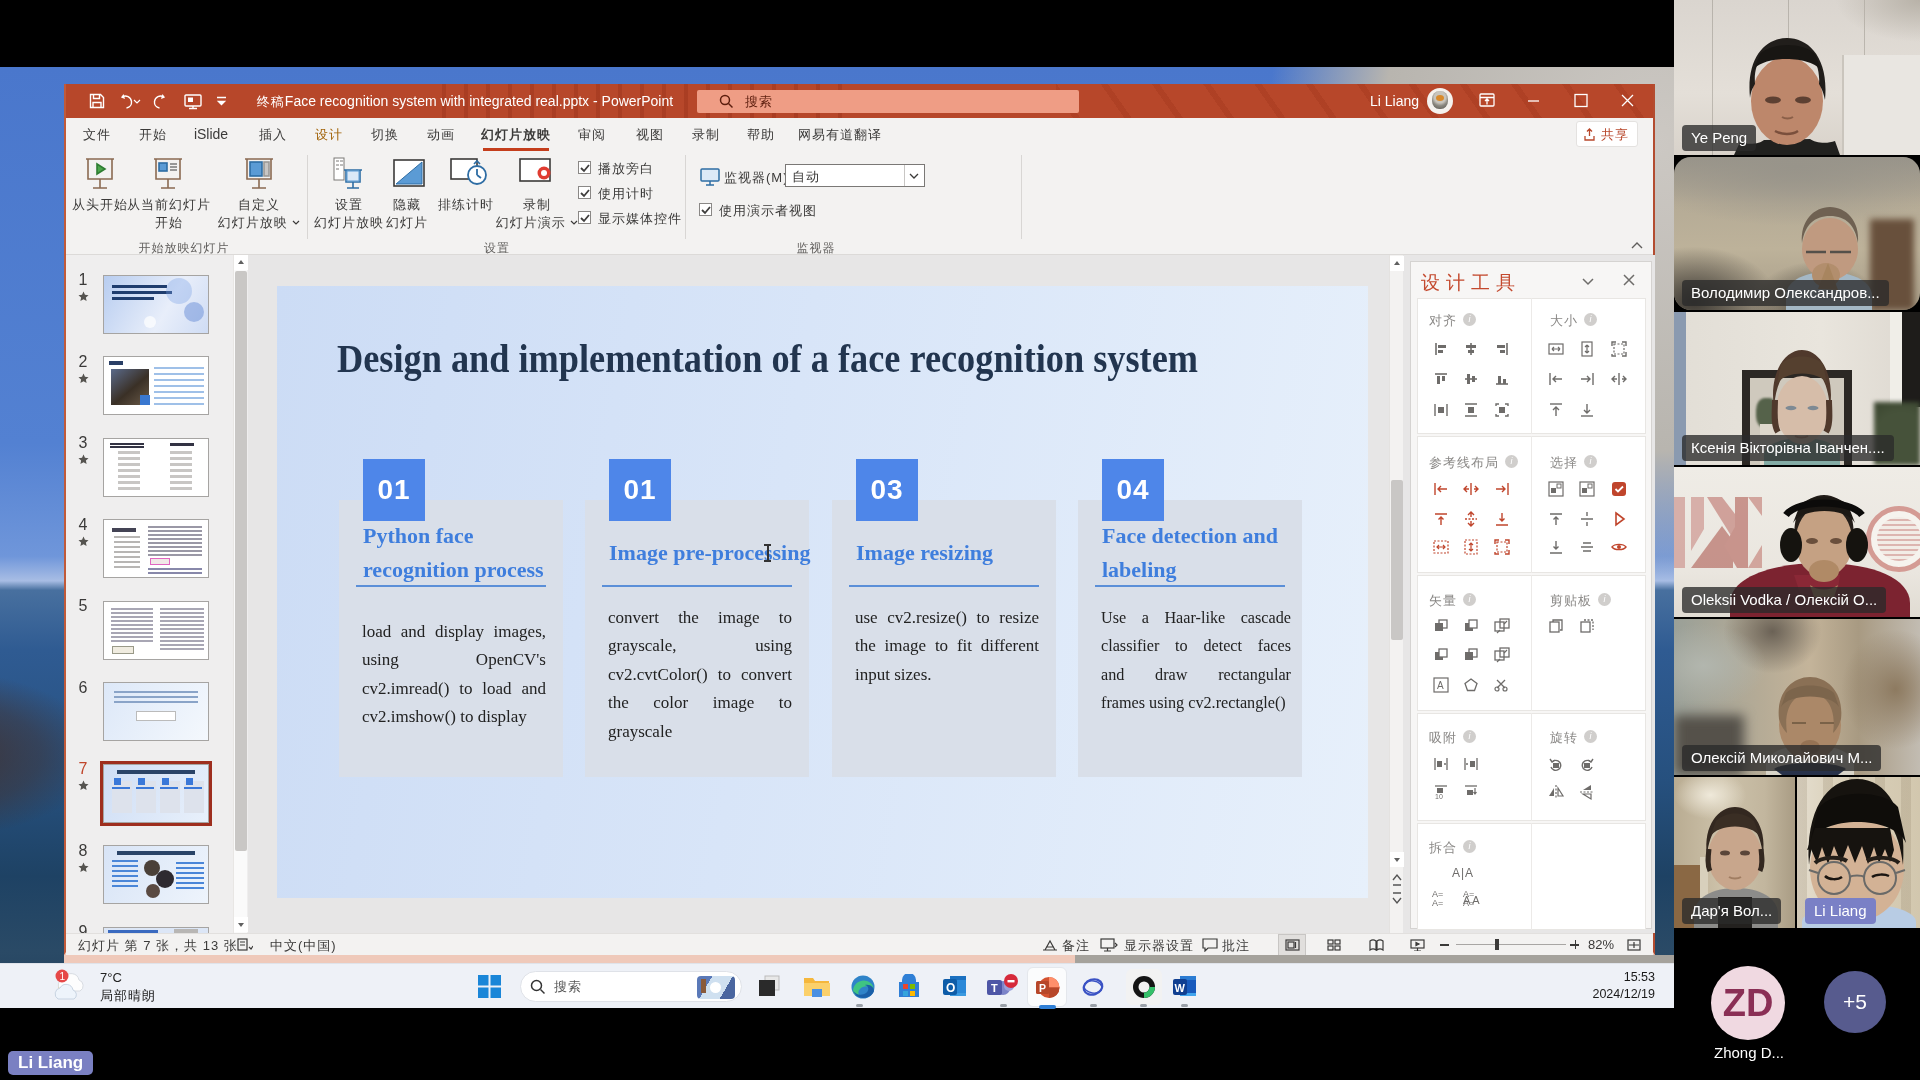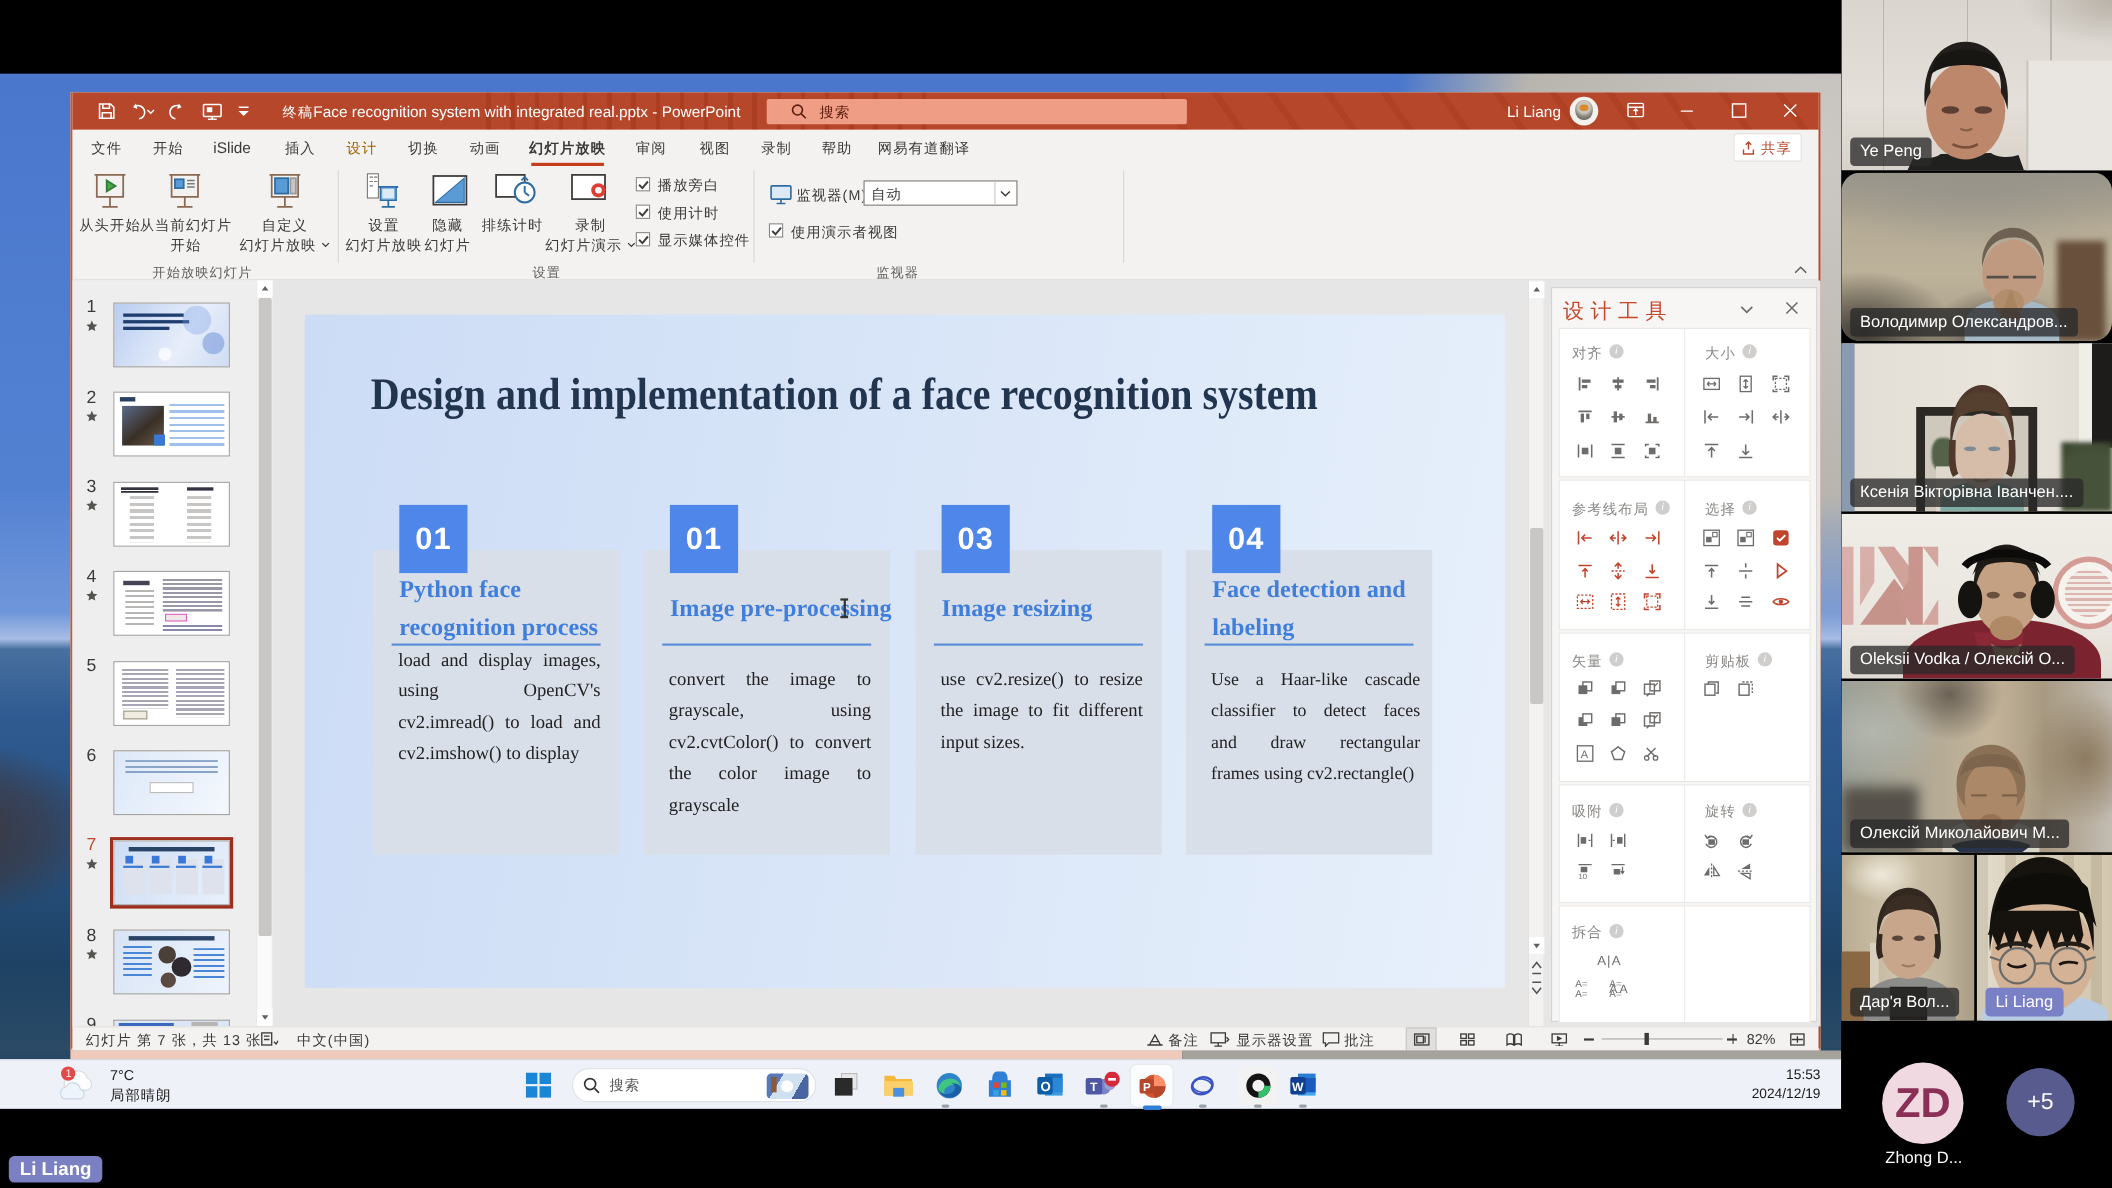--- a/index.html
+++ b/index.html
@@ -318,21 +318,21 @@
         <div class="numsq" style="left:579px;">03</div>
         <div class="numsq" style="left:825px;">04</div>
         <div class="chead" style="left:86px;top:233px;">Python face<br>recognition process</div>
         <div class="chead" style="left:332px;top:250px;">Image pre-processing</div>
         <div class="chead" style="left:579px;top:250px;">Image resizing</div>
         <div class="chead" style="left:825px;top:233px;">Face detection and<br>labeling</div>
         <div class="cline" style="left:79px;top:299px;"></div>
         <div class="cline" style="left:325px;top:299px;"></div>
         <div class="cline" style="left:572px;top:299px;"></div>
         <div class="cline" style="left:818px;top:299px;"></div>
-        <div class="cbody" style="left:85px;top:300px;">
+        <div class="cbody" style="left:85px;top:332px;">
               <div class="jl">load and display images,</div>
               <div class="jl">using OpenCV's</div>
               <div class="jl">cv2.imread() to load and</div>
               <div>cv2.imshow() to display</div>
             </div>
         <div class="cbody" style="left:331px;top:318px;">
               <div class="jl">convert the image to</div>
               <div class="jl">grayscale, using</div>
               <div class="jl">cv2.cvtColor() to convert</div>
               <div class="jl">the color image to</div>

